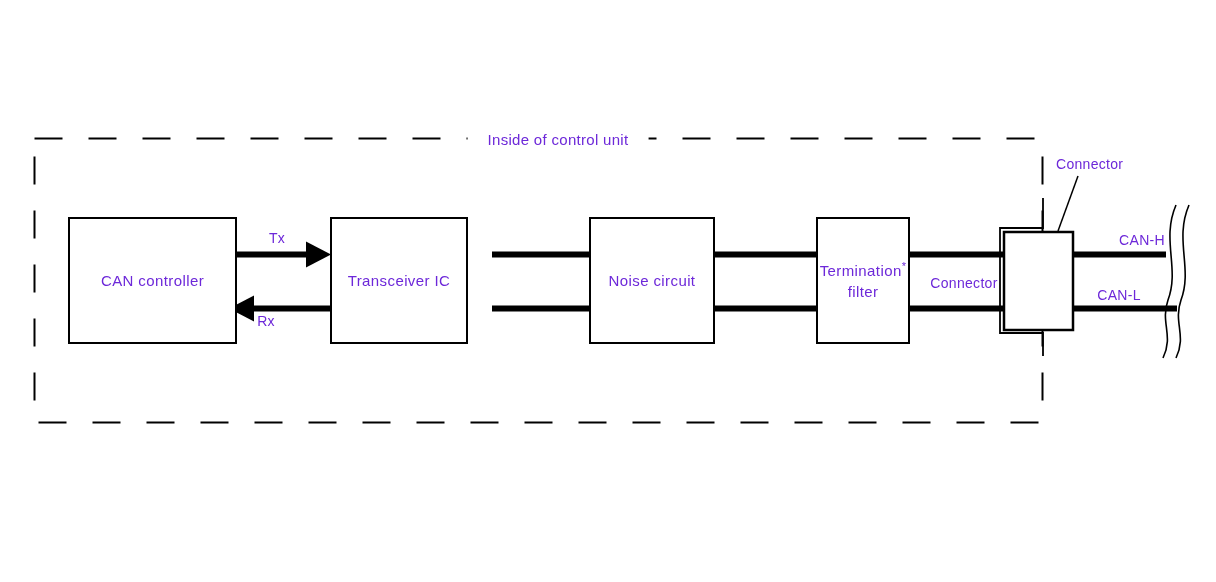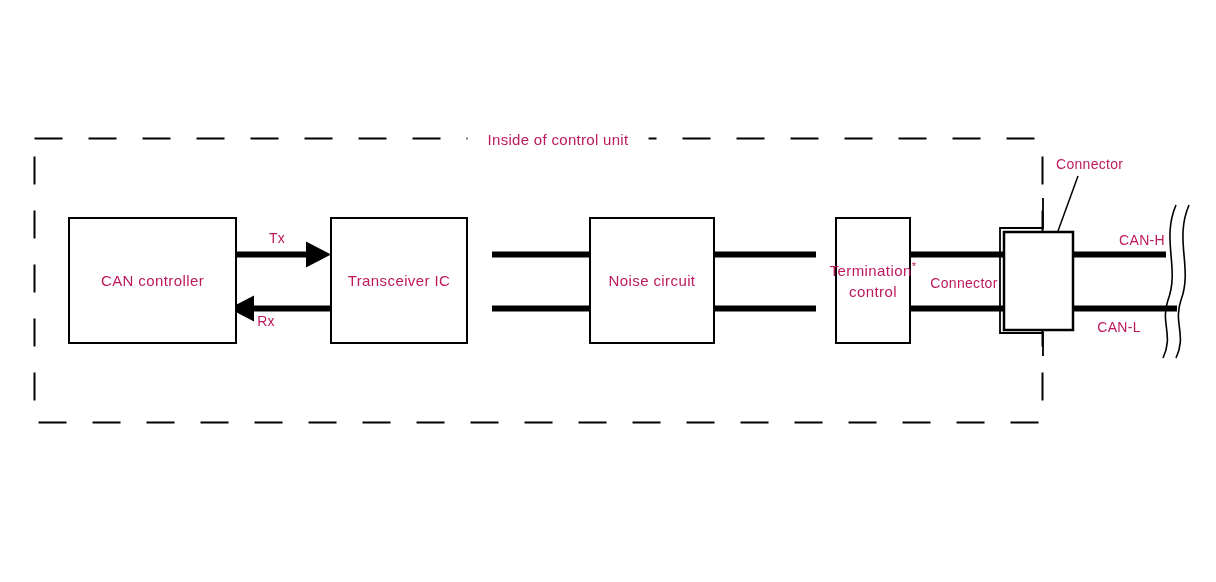--- a/index.html
+++ b/index.html
@@ -6,21 +6,21 @@
     margin: 0;
     padding: 0;
     background: #ffffff;
   }
   .canvas {
     position: relative;
     width: 1216px;
     height: 582px;
     background: #ffffff;
     font-family: "Liberation Sans", "DejaVu Sans", sans-serif;
-    color: #be185d;
+    color: #6d28d9;
     overflow: hidden;
   }
   .linework {
     position: absolute;
     left: 0;
     top: 0;
     width: 1216px;
     height: 582px;
   }
   .block {
@@ -118,32 +118,32 @@
   </div>
 
   <div class="block" style="left:330px; width:138px;">
     <span class="block-label">Transceiver IC</span>
   </div>
 
   <div class="block" style="left:589px; width:126px;">
     <span class="block-label">Noise circuit</span>
   </div>
 
-  <div class="block" style="left:816px; width:76px;margin-left:19px;">
+  <div class="block" style="left:816px; width:94px;">
     <span class="block-label">
       <span>Termination</span><sup>*</sup><br>
-      <span>control</span>
+      <span>filter</span>
     </span>
   </div>
 
   <div class="lbl centered" style="left:277px; top:238px;">Tx</div>
 
   <div class="lbl centered" style="left:266px; top:321px;">Rx</div>
 
   <div class="lbl centered" style="left:964px; top:283px;">Connector</div>
 
   <div class="lbl" style="left:1056px; top:156px;">Connector</div>
 
   <div class="lbl centered" style="left:1120px; top:240px;margin-left:22px;">CAN-H</div>
 
-  <div class="lbl centered" style="left:1119px; top:295px;margin-top:32px;">CAN-L</div>
+  <div class="lbl centered" style="left:1119px; top:295px;">CAN-L</div>
 
 </div>
 
 </body></html>

